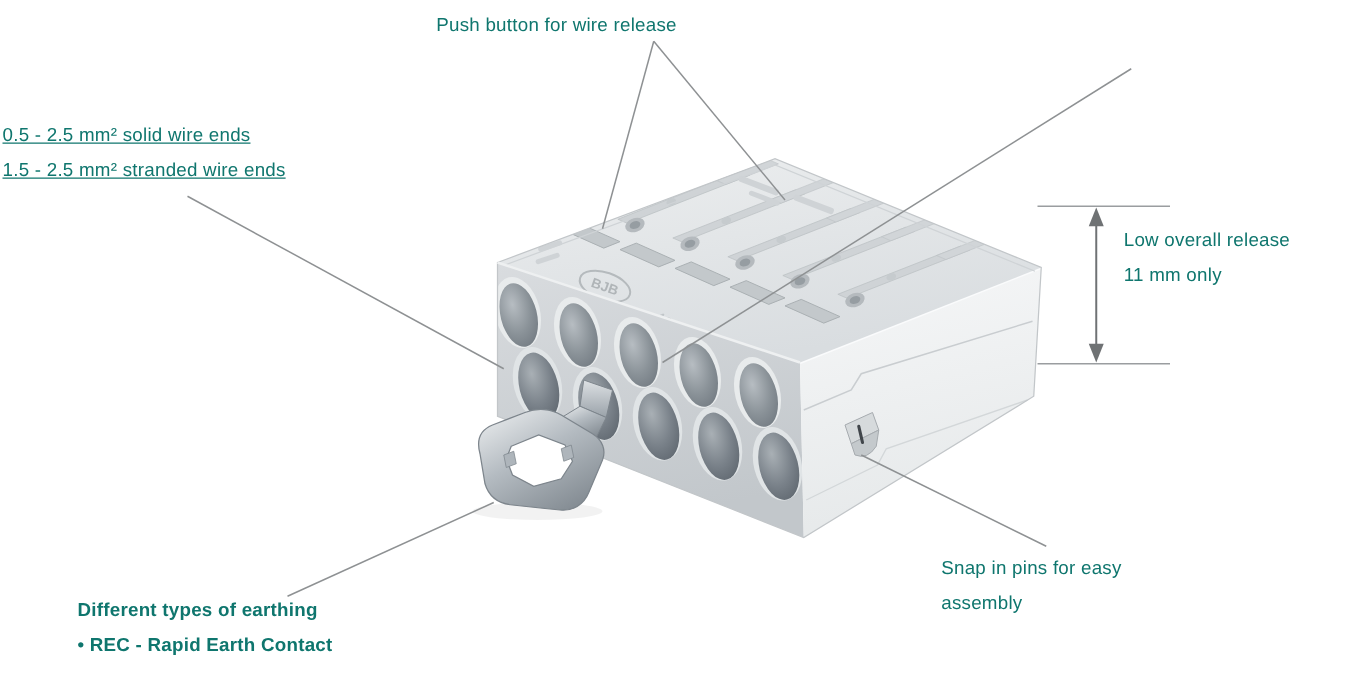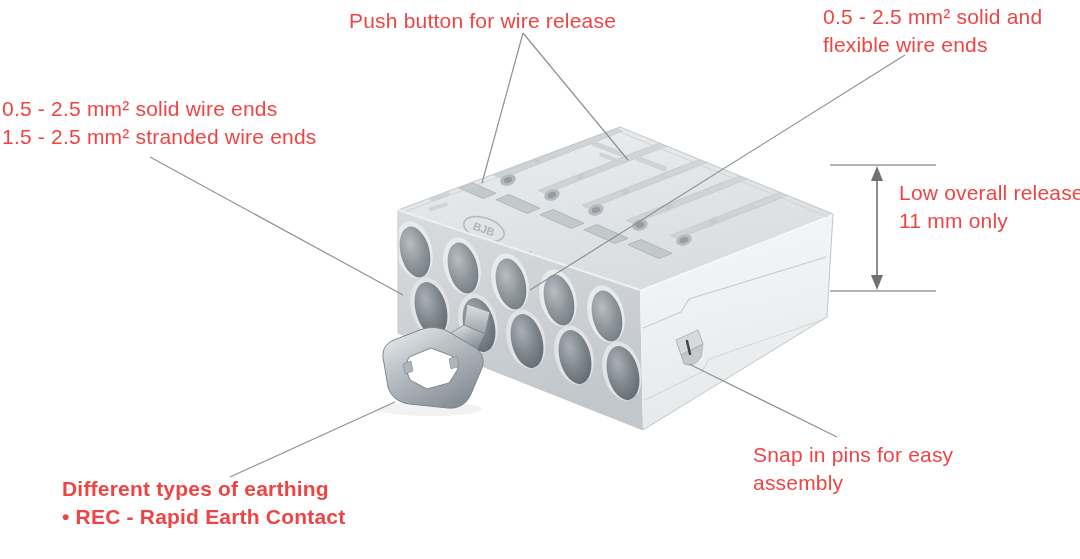--- a/index.html
+++ b/index.html
@@ -2,21 +2,21 @@
 <html><head>
 <meta charset="utf-8">
 <style>
   html,body{margin:0;padding:0;background:#ffffff;}
   #stage{
     position:relative;width:1080px;height:559px;overflow:hidden;
     background:#ffffff;
     font-family:"Liberation Sans","DejaVu Sans",sans-serif;
   }
   .note{
-    position:absolute;color:#ef4444;font-size:21px;line-height:28px;
+    position:absolute;color:#0f766e;font-size:15px;line-height:28px;
     letter-spacing:0.2px;white-space:nowrap;
   }
   .note div{white-space:nowrap;}
   #fig-svg{position:absolute;left:0;top:0;}
 </style>
 </head>
 <body>
 
 <div id="stage">
 
@@ -164,26 +164,22 @@
       <line x1="877" y1="174" x2="877" y2="282" stroke="#6f7274" stroke-width="1.6"></line>
       <polygon points="877,166 871,181 883,181" fill="#6f7274"></polygon>
       <polygon points="877,290 871,275 883,275" fill="#6f7274"></polygon>
     </g>
   </svg>
 
   <div class="note" style="left:349px;top:7px;">
     <div>Push button for wire release</div>
   </div>
 
-  <div class="note" style="left:823px;top:3px;">
-    <div>0.5 - 2.5 mm² solid and</div>
-    <div>flexible wire ends</div>
-  </div>
 
-  <div class="note" style="left:2px;top:95px;">
+  <div class="note" style="left:2px;top:95px;text-decoration:underline;">
     <div>0.5 - 2.5 mm² solid wire ends</div>
     <div>1.5 - 2.5 mm² stranded wire ends</div>
   </div>
 
   <div class="note" style="left:899px;top:179px;">
     <div>Low overall release</div>
     <div>11 mm only</div>
   </div>
 
   <div class="note" style="left:753px;top:441px;">

